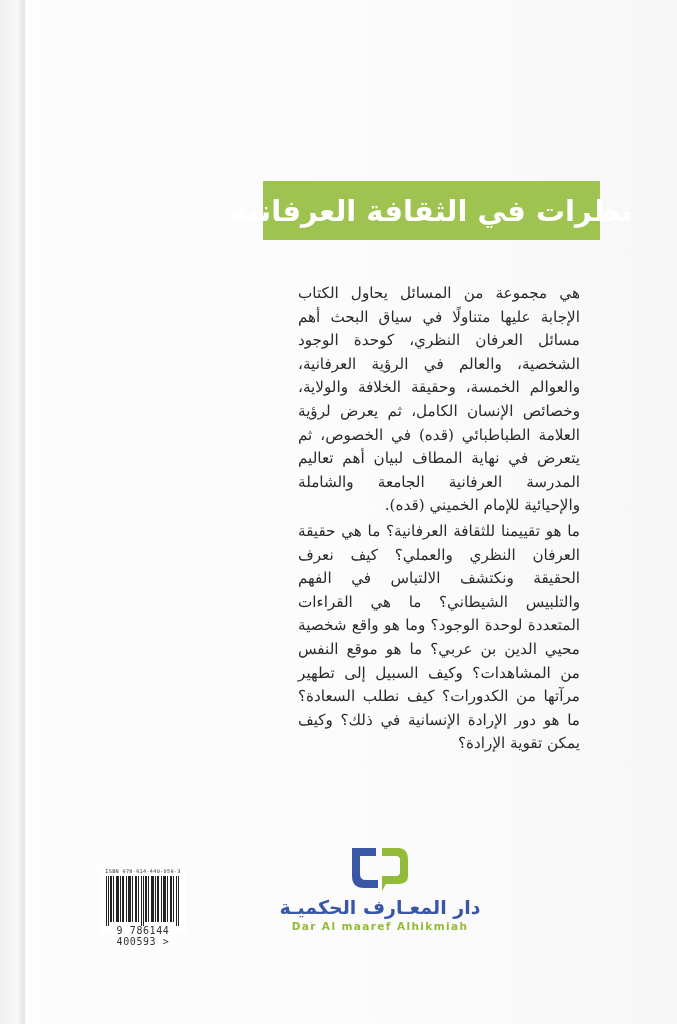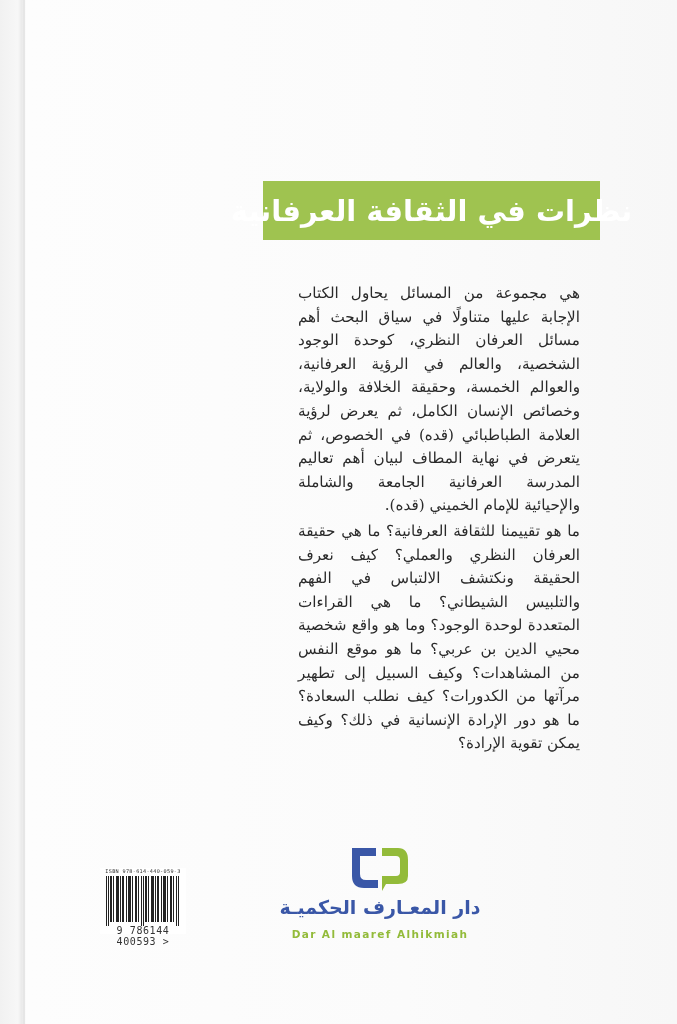--- a/index.html
+++ b/index.html
@@ -40,21 +40,21 @@
       position: absolute; left: 280px; top: 840px; width: 200px; height: 100px;
       display: flex; flex-direction: column; align-items: center;
     }
     .logo-mark { width: 64px; height: 48px; margin-top: 4px; }
     .pub-ar {
       direction: rtl; margin-top: 4px; color: #3a57a7;
       font-size: 19px; font-weight: bold; white-space: nowrap;
       font-family: "DejaVu Sans", sans-serif;
     }
     .pub-en {
-      margin-top: 10px; color: #93bb3a; font-size: 10.5px; font-weight: bold;
+      margin-top: 2px; color: #93bb3a; font-size: 10.5px; font-weight: bold;
       letter-spacing: 1.4px; white-space: nowrap;
       font-family: "DejaVu Sans", sans-serif;
     }
     .barcode {
       position: absolute; left: 100px; top: 868px; width: 86px; height: 66px;
       background: #ffffff;
     }
     .isbn-top {
       position: absolute; left: 0; top: 0; width: 86px;
       font-size: 5.2px; color: #333; text-align: center; letter-spacing: 0.3px;

